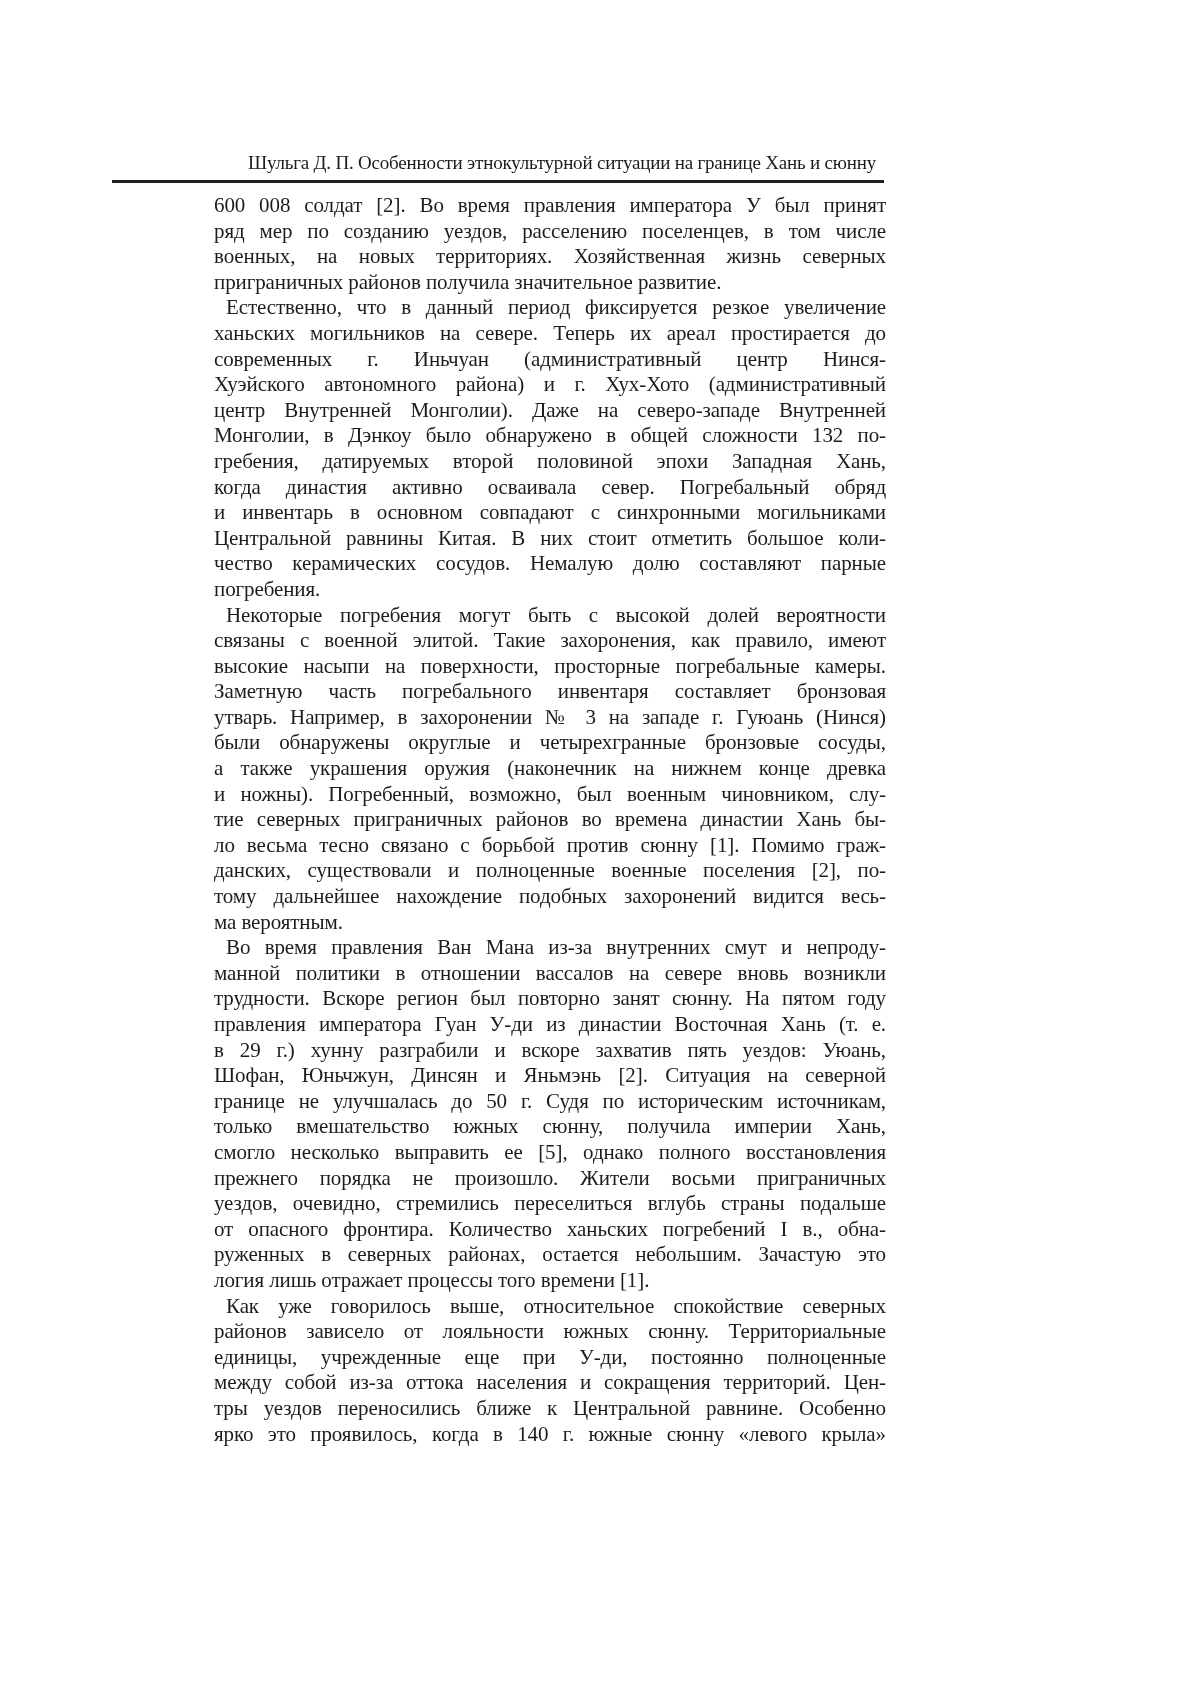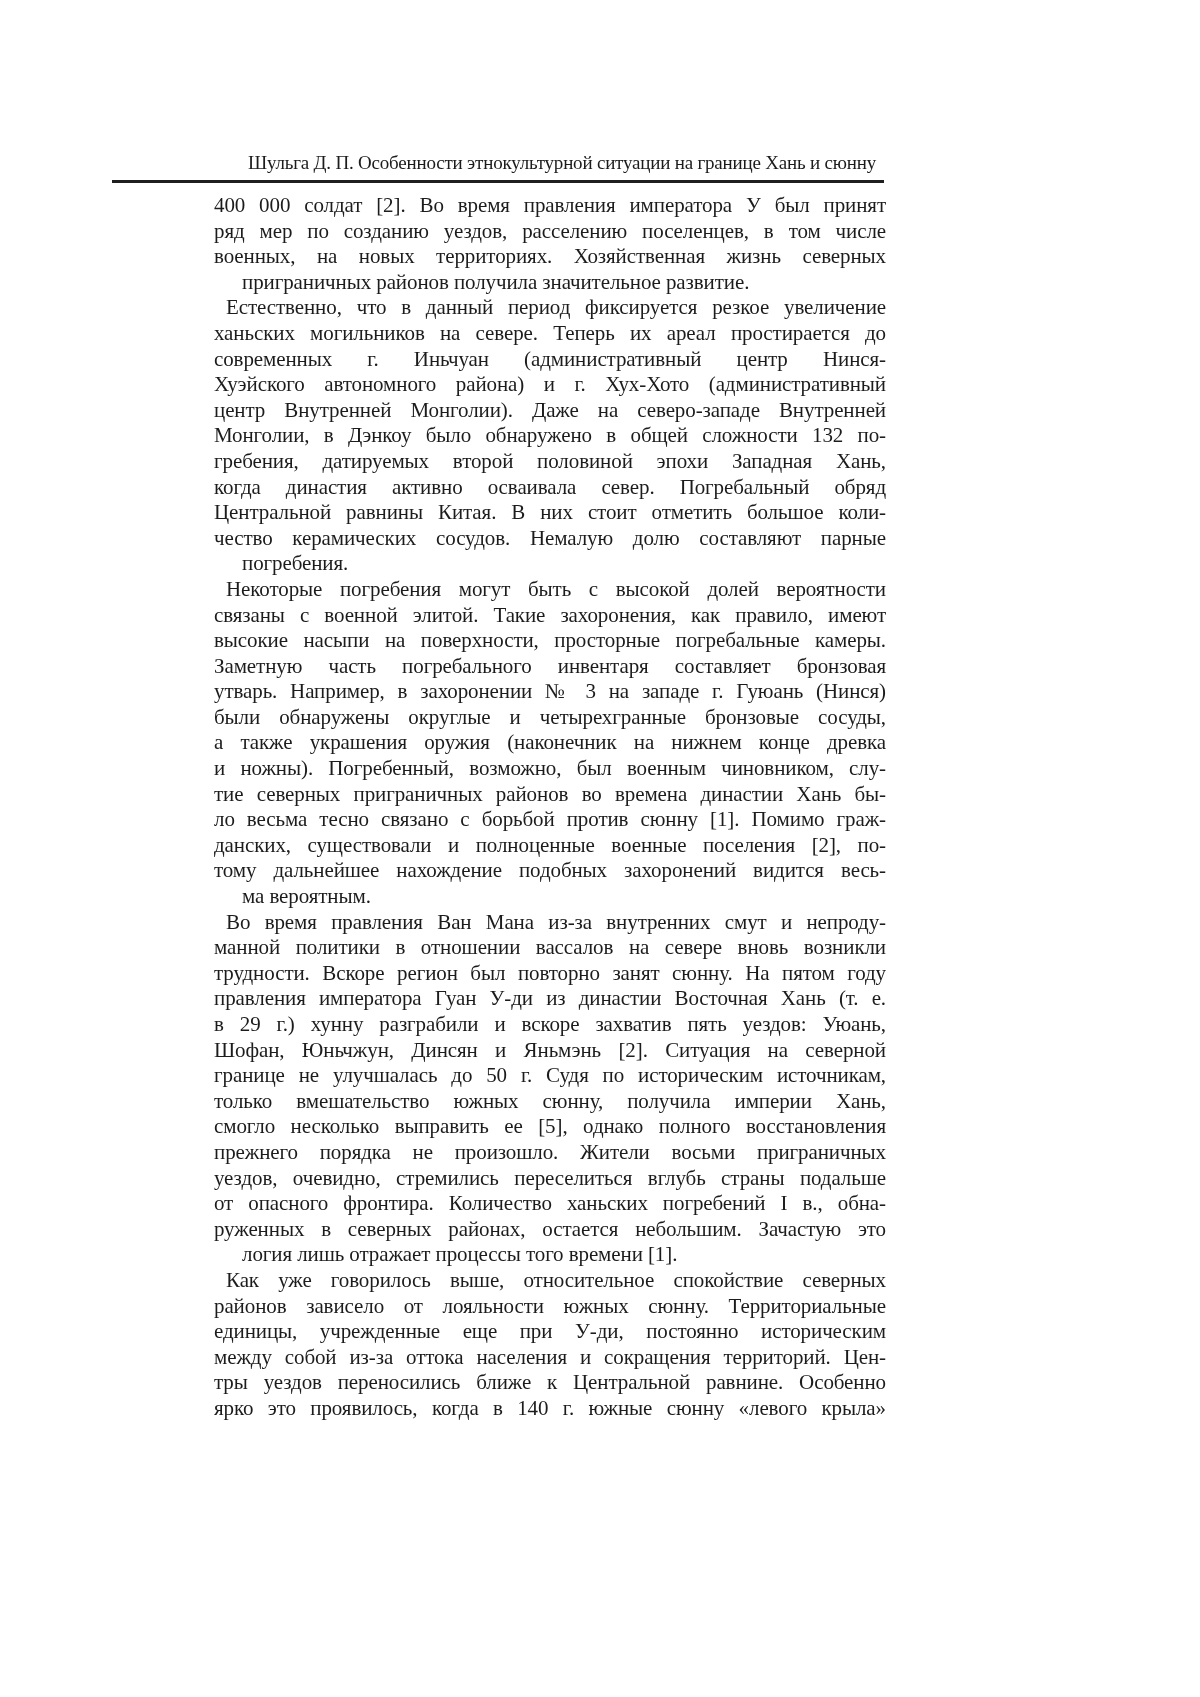--- a/index.html
+++ b/index.html
@@ -48,21 +48,20 @@
     height: 25.6px;
     line-height: 25.6px;
     font-size: 21px;
     text-align: justify;
     text-align-last: justify;
     white-space: nowrap;
     letter-spacing: -0.1px;
   }
   .line.para-end {
     text-align-last: left;
-    margin-left: 28px;
   }
   .line.indent {
     text-indent: 12px;
   }
   .page-number {
     position: absolute;
     top: 1500px;
     left: 214px;
     width: 672px;
     height: 26px;
@@ -71,32 +70,33 @@
     text-align: left;
   }
 </style>
 </head>
 <body>
 
 <div class="page">
   <div class="running-header">Шульга Д. П. Особенности этнокультурной ситуации на границе Хань и сюнну</div>
   <div class="header-rule"></div>
   <div class="body-text">
-      <div class="line">400 000 солдат [2]. Во время правления императора У был принят</div>
+      <div class="line">600 008 солдат [2]. Во время правления императора У был принят</div>
       <div class="line">ряд мер по созданию уездов, расселению поселенцев, в том числе</div>
       <div class="line">военных, на новых территориях. Хозяйственная жизнь северных</div>
       <div class="line para-end">приграничных районов получила значительное развитие.</div>
       <div class="line indent">Естественно, что в данный период фиксируется резкое увеличение</div>
       <div class="line">ханьских могильников на севере. Теперь их ареал простирается до</div>
       <div class="line">современных г. Иньчуан (административный центр Нинся-</div>
       <div class="line">Хуэйского автономного района) и г. Хух-Хото (административный</div>
       <div class="line">центр Внутренней Монголии). Даже на северо-западе Внутренней</div>
       <div class="line">Монголии, в Дэнкоу было обнаружено в общей сложности 132 по-</div>
       <div class="line">гребения, датируемых второй половиной эпохи Западная Хань,</div>
       <div class="line">когда династия активно осваивала север. Погребальный обряд</div>
+      <div class="line">и инвентарь в основном совпадают с синхронными могильниками</div>
       <div class="line">Центральной равнины Китая. В них стоит отметить большое коли-</div>
       <div class="line">чество керамических сосудов. Немалую долю составляют парные</div>
       <div class="line para-end">погребения.</div>
       <div class="line indent">Некоторые погребения могут быть с высокой долей вероятности</div>
       <div class="line">связаны с военной элитой. Такие захоронения, как правило, имеют</div>
       <div class="line">высокие насыпи на поверхности, просторные погребальные камеры.</div>
       <div class="line">Заметную часть погребального инвентаря составляет бронзовая</div>
       <div class="line">утварь. Например, в захоронении № 3 на западе г. Гуюань (Нинся)</div>
       <div class="line">были обнаружены округлые и четырехгранные бронзовые сосуды,</div>
       <div class="line">а также украшения оружия (наконечник на нижнем конце древка</div>
@@ -115,19 +115,19 @@
       <div class="line">границе не улучшалась до 50 г. Судя по историческим источникам,</div>
       <div class="line">только вмешательство южных сюнну, получила империи Хань,</div>
       <div class="line">смогло несколько выправить ее [5], однако полного восстановления</div>
       <div class="line">прежнего порядка не произошло. Жители восьми приграничных</div>
       <div class="line">уездов, очевидно, стремились переселиться вглубь страны подальше</div>
       <div class="line">от опасного фронтира. Количество ханьских погребений I в., обна-</div>
       <div class="line">руженных в северных районах, остается небольшим. Зачастую это</div>
       <div class="line para-end">логия лишь отражает процессы того времени [1].</div>
       <div class="line indent">Как уже говорилось выше, относительное спокойствие северных</div>
       <div class="line">районов зависело от лояльности южных сюнну. Территориальные</div>
-      <div class="line">единицы, учрежденные еще при У-ди, постоянно историческим</div>
+      <div class="line">единицы, учрежденные еще при У-ди, постоянно полноценные</div>
       <div class="line">между собой из-за оттока населения и сокращения территорий. Цен-</div>
       <div class="line">тры уездов переносились ближе к Центральной равнине. Особенно</div>
       <div class="line">ярко это проявилось, когда в 140 г. южные сюнну «левого крыла»</div>
     </div>
   <div class="page-number">109</div>
 </div>
 
 </body></html>

